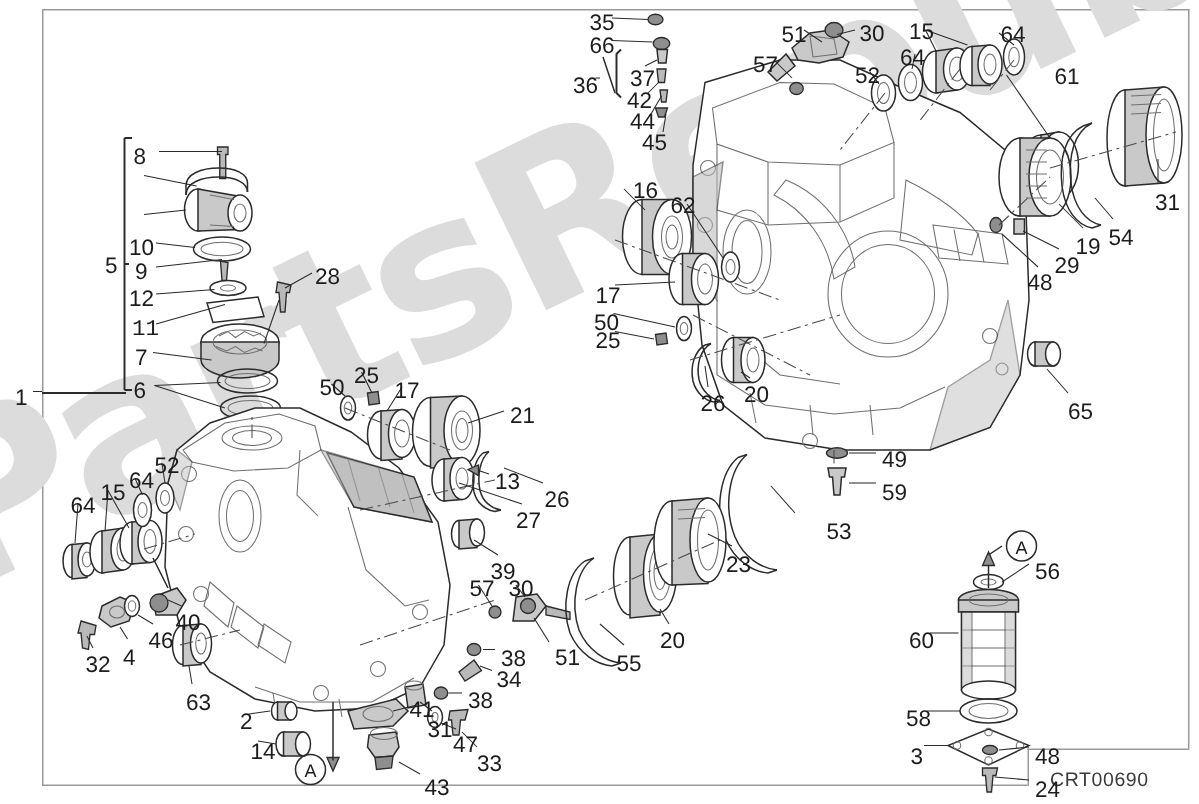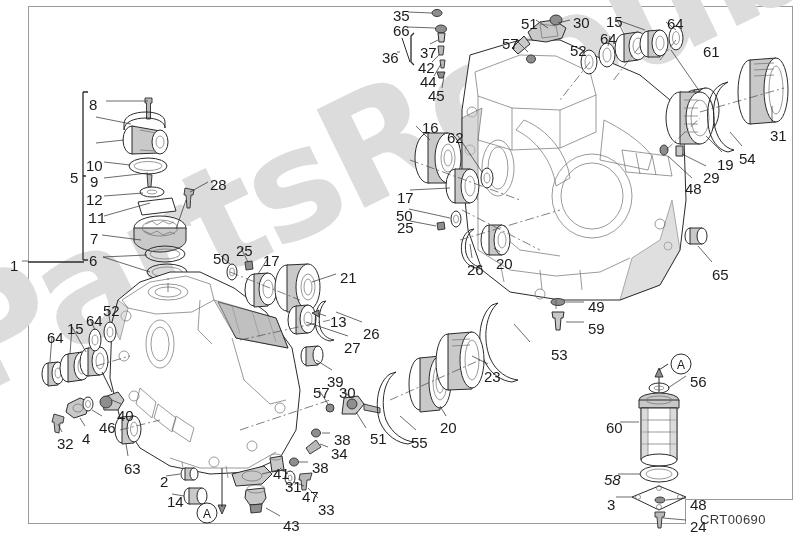--- a/index.html
+++ b/index.html
@@ -638,19 +638,19 @@
       <div class="lbl" style="left: 117px; top: 408px;">40</div>
       <div class="lbl" style="left: 47px; top: 330px;">64</div>
       <div class="lbl" style="left: 67px; top: 321px;">15</div>
       <div class="lbl" style="left: 86px; top: 313px;">64</div>
       <div class="lbl" style="left: 103px; top: 303px;">52</div>
       <div class="lbl" style="left: 440px; top: 420px;">20</div>
       <div class="lbl" style="left: 484px; top: 369px;">23</div>
       <div class="lbl" style="left: 411px; top: 435px;">55</div>
       <div class="lbl" style="left: 690px; top: 374px;">56</div>
       <div class="lbl" style="left: 606px; top: 420px;">60</div>
-      <div class="lbl" style="left: 604px; top: 472px; font-style: italic;">58</div>
+      <div class="lbl" style="left: 604px; top: 472px;">58</div>
       <div class="lbl" style="left: 607px; top: 497px;">3</div>
       <div class="lbl" style="left: 690px; top: 497px;">48</div>
       <div class="lbl" style="left: 690px; top: 519px;">24</div>
     </div>
 
 </div>
 
 </body></html>

